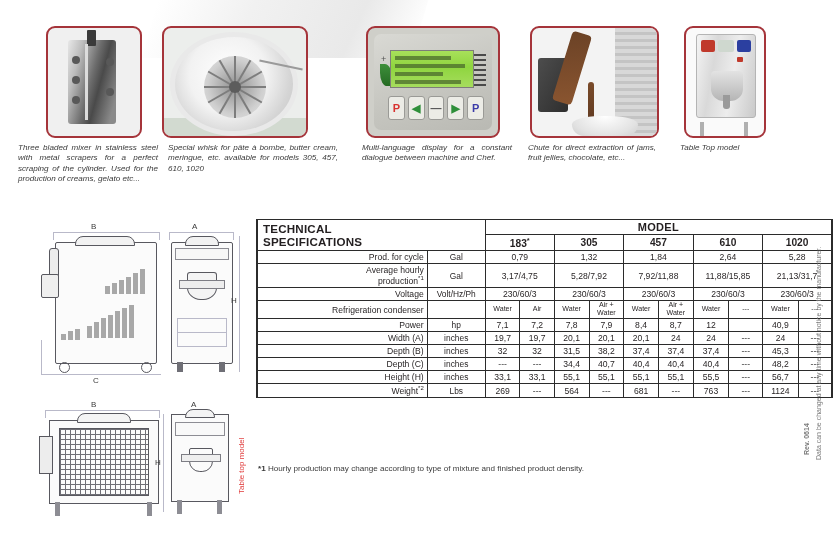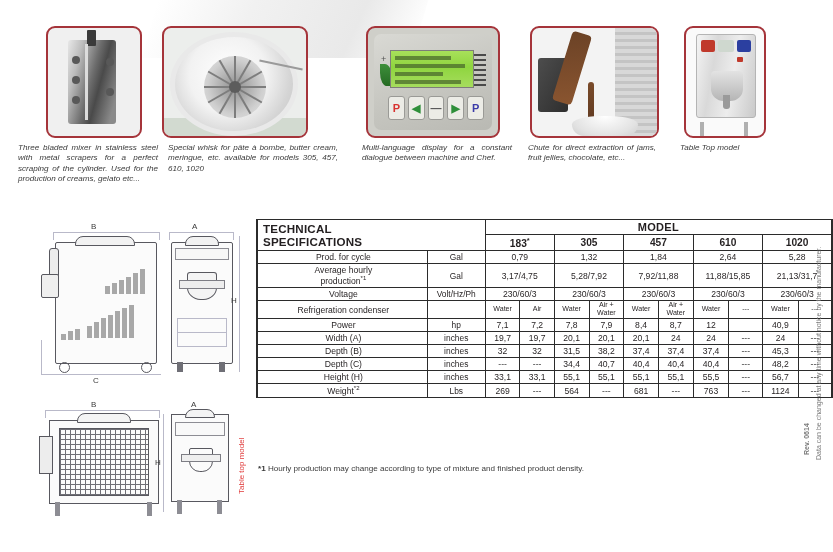--- a/index.html
+++ b/index.html
@@ -165,21 +165,21 @@
   table.spec td, table.spec th{
     border:1px solid #2b2b2b;
     padding:1px 3px;
     text-align:center;
     vertical-align:middle;
     font-weight:normal;
     background:#fff;
   }
   table.spec .outer-l{border-left-width:2px;}
   table.spec .outer-r{border-right-width:2px;}
-  .spec .lbl{text-align:center;padding-left:5px;white-space:nowrap;}
+  .spec .lbl{text-align:right;padding-left:5px;white-space:nowrap;}
   .spec .hdr-title{
     text-align:left;padding-left:5px;font-size:11.6px;font-weight:bold;
     letter-spacing:.2px;line-height:13px;
   }
   .spec .model-hd{font-size:11px;font-weight:bold;letter-spacing:.3px;}
   .spec .model-name{font-size:10.2px;font-weight:bold;}
   .spec .unit{font-size:8.4px;}
   .spec .sub{font-size:7.1px;line-height:7.6px;}
   .spec .sup{font-size:6px;vertical-align:super;}
   .spec .star{font-size:7.5px;vertical-align:super;}

